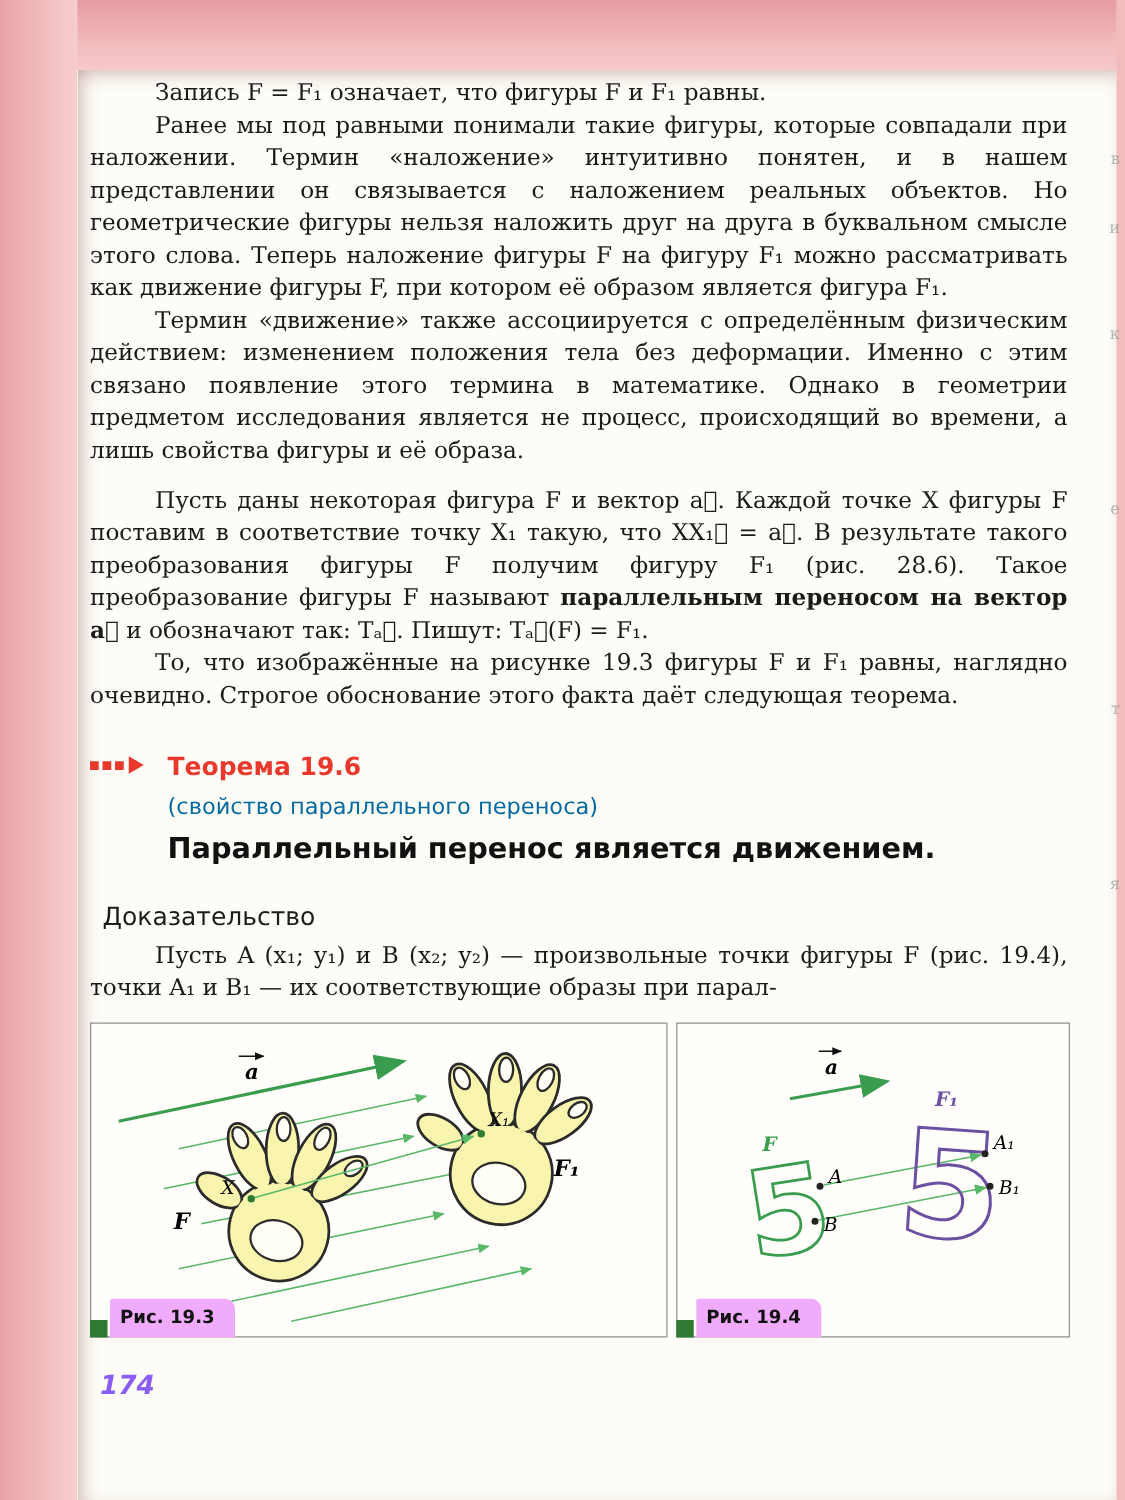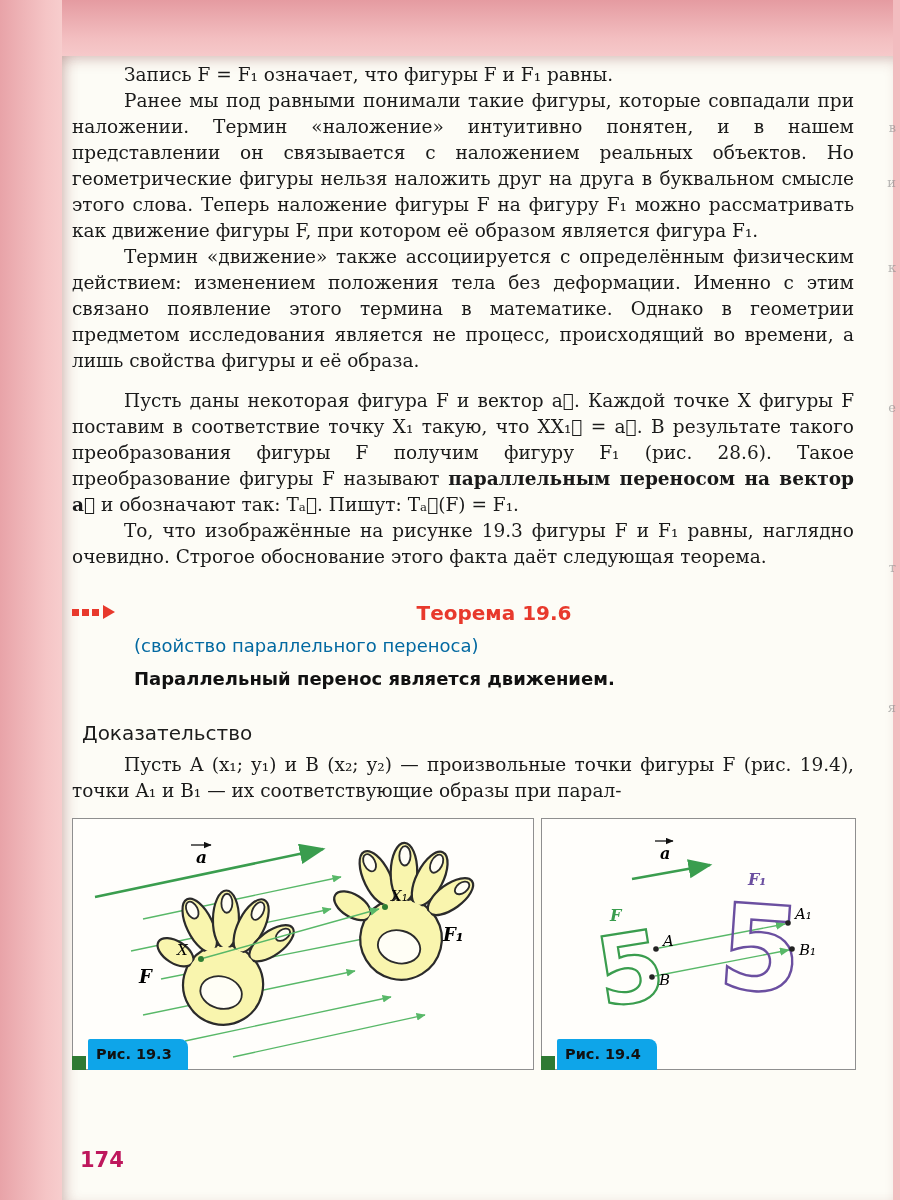--- a/index.html
+++ b/index.html
@@ -16,43 +16,43 @@
            text-align:justify;}
   .para{margin:0;text-indent:52px;}
   .para.gap-after{margin-bottom:14px;}
   
   .theorem{position:relative;margin:30px 0 0 62px;font-family:"DejaVu Sans","Liberation Sans",sans-serif;
            text-align:left;text-indent:0;}
   .thm-marker{position:absolute;left:-62px;top:5px;display:flex;align-items:center;}
   .mk-sq{width:7px;height:7px;background:#e8392c;display:inline-block;margin-right:3px;}
   .mk-arrow{width:0;height:0;border-left:12px solid #e8392c;border-top:7px solid transparent;
             border-bottom:7px solid transparent;display:inline-block;margin-left:1px;}
-  .thm-title{font-size:20px;font-weight:700;color:#e8392c;text-align:center;}
+  .thm-title{font-size:20px;font-weight:700;color:#e8392c;}
   .thm-sub{font-size:18px;margin-top:7px;color:#0369a1;}
-  .thm-state{font-size:18px;font-weight:700;margin-top:7px;color:#111;}
+  .thm-state{font-size:23px;font-weight:700;margin-top:7px;color:#111;}
   .proof-h{margin-top:28px;font-family:"DejaVu Sans","Liberation Sans",sans-serif;font-size:20px;
            text-align:left;text-indent:0;color:#1c1c1c;margin-left:10px;}
   .proof-p{margin:6px 0 0 0;text-indent:52px;}
   
   .figs{display:flex;gap:7px;margin-top:14px;}
   .figbox{position:relative;border:1.4px solid #8f8f8f;height:250px;background:#fffefb;box-sizing:content-box;}
   .figbox.f1{width:460px;}
   .figbox.f2{width:313px;}
   .figcap{position:absolute;left:-1px;bottom:-1px;display:flex;align-items:flex-end;
           font-family:"DejaVu Sans","Liberation Sans",sans-serif;}
   .capsq{width:14px;height:14px;background:#2f7a33;}
-  .caplab{background:#0ea5e9;font-weight:700;font-size:14.5px;padding:2px 16px 3px 8px;margin-left:2px;
+  .caplab{background:#f0abfc;font-weight:700;font-size:14.5px;padding:2px 16px 3px 8px;margin-left:2px;
           border-radius:2px 8px 0 0;color:#111;margin-top:16px;}
   
   .pf{fill:#f9f5ae;stroke:#2b2b2b;stroke-width:2.2;}
   .pc{fill:#f9f5ae;}
   .ph{fill:#fffef6;stroke:#2b2b2b;stroke-width:1.8;}
   .svglab{font-family:"DejaVu Serif","Liberation Serif",serif;font-style:italic;}
-  .pageno{position:absolute;left:80px;top:1148px;font-family:"DejaVu Sans","Liberation Sans",sans-serif;
-          font-weight:700;font-size:21px;color:#be185d;}
+  .pageno{position:absolute;left:80px;top:1096px;font-family:"DejaVu Sans","Liberation Sans",sans-serif;
+          font-weight:700;font-size:21px;color:#8b5cf6;font-style:italic;}
   .frag{position:absolute;right:4px;color:#8a8a8a;font-size:13px;opacity:.6;
         font-family:"DejaVu Serif","Liberation Serif",serif;}
 </style>
 </head>
 <body>
 
 <div class="photo">
   <div class="edge-top"></div>
   <div class="edge-left"></div>
   <div class="edge-right"></div>

